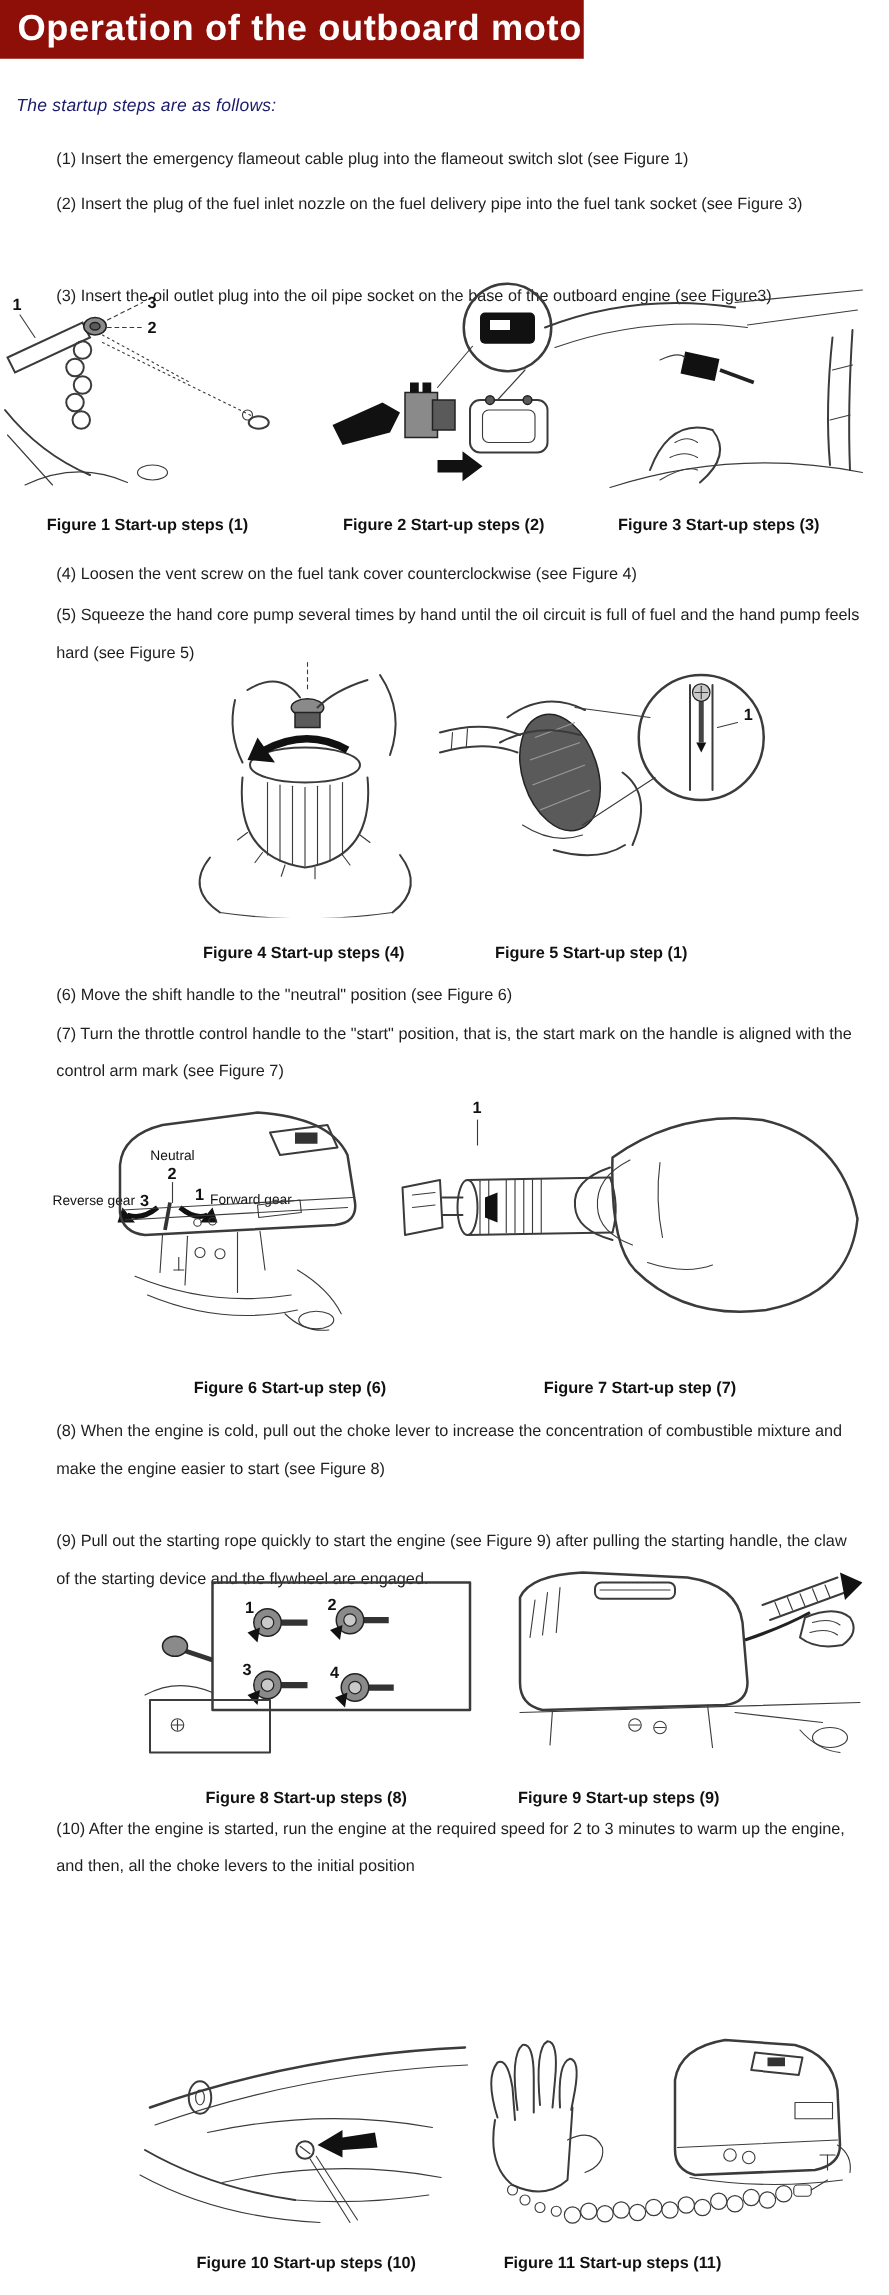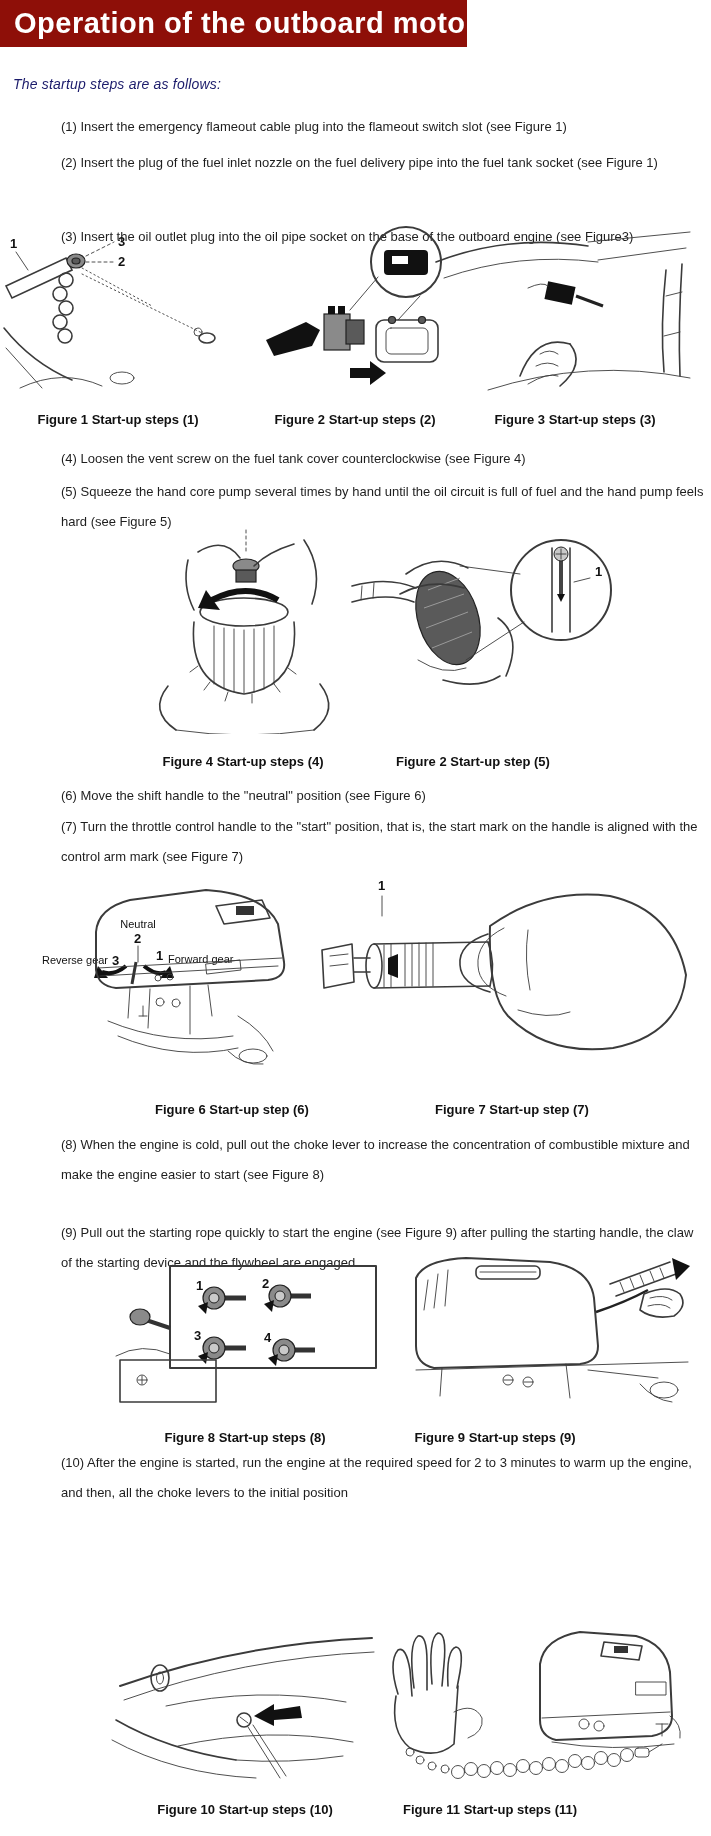--- a/index.html
+++ b/index.html
@@ -3,21 +3,21 @@
 <meta charset="utf-8">
 <style>
   html,body{margin:0;padding:0;background:#fff;}
   .page{position:relative;width:711px;height:1836px;background:#fff;
         font-family:"Liberation Sans",sans-serif;color:var(--body_text,#1e1e1e);overflow:hidden;}
   .banner{position:absolute;left:0;top:0;width:467px;height:47px;background:var(--banner_bg,#8e0f08);
           color:var(--banner_text,#fff);font-size:29px;font-weight:bold;line-height:46px;
           padding-left:14px;box-sizing:border-box;letter-spacing:.5px;white-space:nowrap;}
   .subtitle{position:absolute;left:13px;top:76px;font-size:14px;font-weight:normal;font-style:italic;
             color:var(--heading_text,#1b1b6b);letter-spacing:.2px;}
-  .step{position:absolute;left:45px;width:645px;font-size:13px;line-height:30px;color:var(--body_text,#1e1e1e);margin-left:16px;}
+  .step{position:absolute;left:45px;width:645px;font-size:13px;line-height:30px;color:var(--body_text,#1e1e1e);}
   .caption{position:absolute;font-size:13px;font-weight:bold;color:var(--caption_text,#111);text-align:center;margin-top:16px;}
   .fig{position:absolute;}
   
   .ln{fill:none;stroke:#3b3b3b;stroke-width:1.6;stroke-linecap:round;stroke-linejoin:round;}
   .lt{stroke-width:.9;}
   .lb{stroke-width:2;}
   .dash{stroke-dasharray:3,3;}
   .dot{stroke-dasharray:1.5,3;}
   .blk{fill:#111;stroke:none;}
   .gry{fill:#8a8a8a;stroke:#222;stroke-width:1.2;}
@@ -32,21 +32,21 @@
 
 <div class="page">
 
   <div class="banner">
     <span>Operation of the outboard motor</span>
   </div>
 
   <div class="subtitle">The startup steps are as follows:</div>
 
   <div class="step" style="top:112px">(1) Insert the emergency flameout cable plug into the flameout switch slot (see Figure 1)</div>
-  <div class="step" style="top:148px">(2) Insert the plug of the fuel inlet nozzle on the fuel delivery pipe into the fuel tank socket (see Figure 1)</div>
+  <div class="step" style="top:148px">(2) Insert the plug of the fuel inlet nozzle on the fuel delivery pipe into the fuel tank socket (see Figure 3)</div>
   <div class="step" style="top:222px">(3) Insert the oil outlet plug into the oil pipe socket on the base of the outboard engine (see Figure3)</div>
 
   <svg class="fig" style="left:2px;top:228px" width="238" height="168" viewBox="0 0 238 168">
     <text class="fnum" x="8" y="20">1</text>
     <line class="ln lt" x1="14" y1="24" x2="26" y2="42"></line>
     <polygon class="wht" points="4,58 64,30 70,42 10,70"></polygon>
     <ellipse class="gry" cx="74" cy="33" rx="9" ry="7"></ellipse>
     <ellipse class="dgry" cx="74" cy="33" rx="4" ry="3"></ellipse>
     <line class="ln lt dash" x1="84" y1="28" x2="112" y2="14"></line>
     <line class="ln lt dash" x1="84" y1="34" x2="112" y2="34"></line>
@@ -179,21 +179,21 @@
       <circle class="lgry" cx="213" cy="64" r="7"></circle>
       <line class="ln lt" x1="208" y1="64" x2="218" y2="64"></line>
         <line class="ln lt" x1="213" y1="59" x2="213" y2="69"></line>
       <polygon class="blk" points="209,104 217,104 213,112"></polygon>
     </g>
     <text class="fnum" x="247" y="86">1</text>
     <line class="ln lt" x1="242" y1="88" x2="226" y2="92"></line>
   </svg>
 
   <div class="caption" style="left:143px;top:738px;width:200px">Figure 4 Start-up steps (4)</div>
-  <div class="caption" style="left:373px;top:738px;width:200px">Figure 2 Start-up step (5)</div>
+  <div class="caption" style="left:373px;top:738px;width:200px">Figure 5 Start-up step (1)</div>
 
   <div class="step" style="top:781px">(6) Move the shift handle to the "neutral" position (see Figure 6)</div>
   <div class="step" style="top:812px">(7) Turn the throttle control handle to the "start" position, that is, the start mark on the handle is aligned with the control arm mark (see Figure 7)</div>
 
   <svg class="fig" style="left:38px;top:866px" width="262" height="218" viewBox="0 0 262 218">
     <text class="flab" x="100" y="62" text-anchor="middle">Neutral</text>
     <text class="fnum" x="96" y="77">2</text>
     <line class="ln lt" x1="100" y1="80" x2="100" y2="96"></line>
     <text class="flab" x="4" y="98">Reverse gear</text>
     <text class="fnum" x="74" y="99">3</text>

